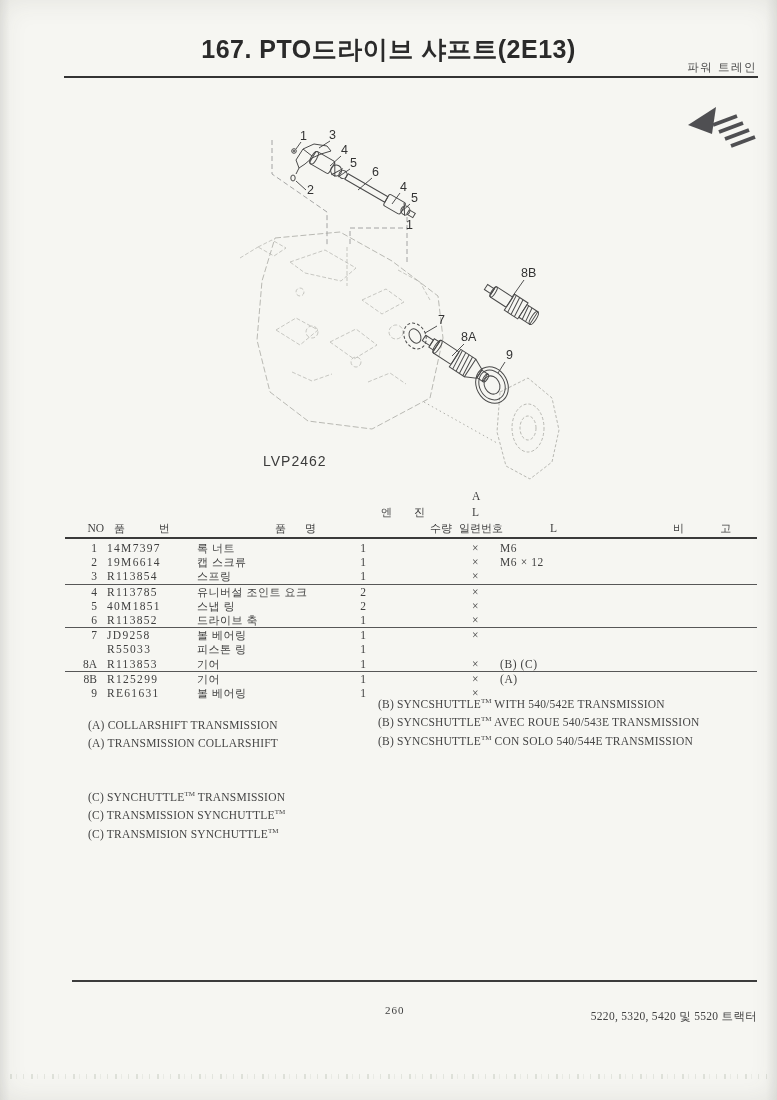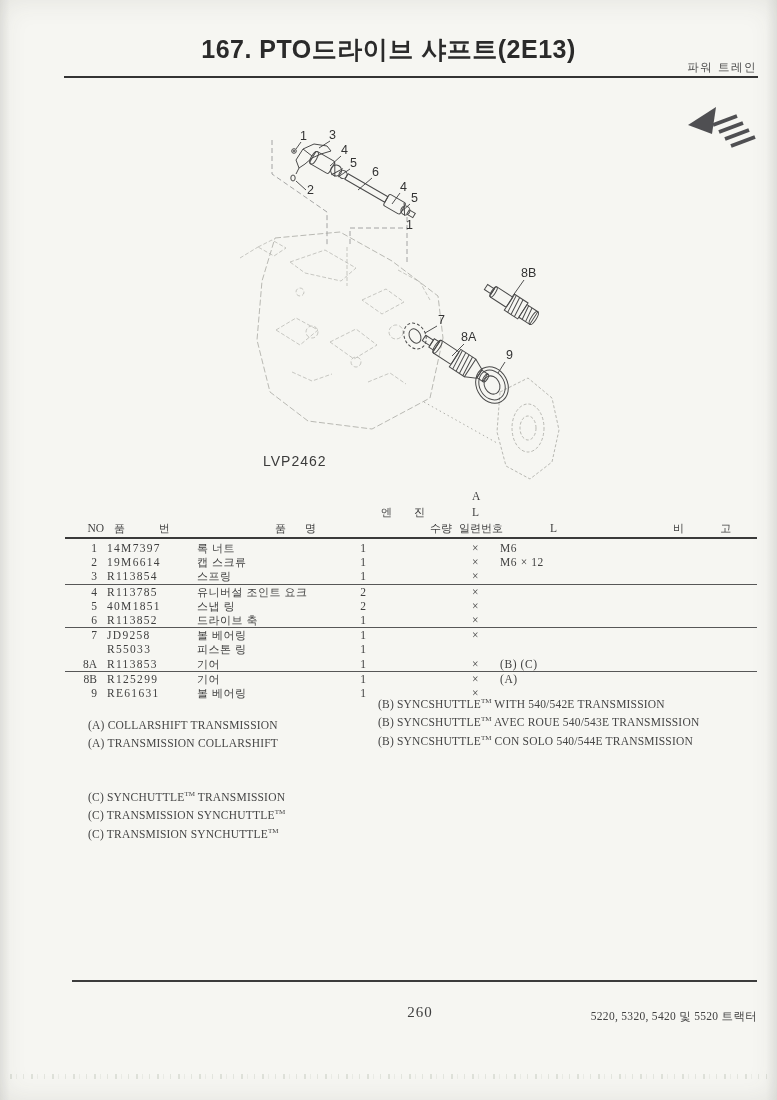--- a/index.html
+++ b/index.html
@@ -46,22 +46,22 @@
   .fn-col{position:absolute;font-family:"Liberation Serif","DejaVu Serif",serif;
     font-size:11.5px;color:#454545;letter-spacing:.2px;}
   .fn-a{left:88px;top:713px;} .fn-b{left:378px;top:692px;} .fn-c{left:88px;top:785px;}
   .fn-line{height:18.3px;line-height:18.3px;white-space:nowrap;}
   .fn-line sup{font-size:7px;letter-spacing:0;}
 
   
   .footer-rule{position:absolute;left:72px;top:980px;width:685px;height:1.6px;background:#3c3c3c;}
   .footer-models{position:absolute;right:20px;top:1009px;font-family:"Liberation Serif",serif;
     font-size:11.5px;color:#3f3f3f;letter-spacing:.3px;}
-  .page-number{position:absolute;left:385px;top:1004px;width:70px;text-align:center;
-    font-family:"Liberation Serif",serif;font-size:15px;color:#3f3f3f;letter-spacing:1px;}
+  .page-number{position:absolute;left:385px;top:1004px;width:70px;text-align:left;
+    font-family:"Liberation Serif",serif;font-size:11px;color:#3f3f3f;letter-spacing:1px;}
   .scan-noise{position:absolute;left:10px;top:1074px;width:757px;height:5px;opacity:.5;
     background:repeating-linear-gradient(90deg,
       rgba(110,125,100,.35) 0 2px, transparent 2px 6px,
       rgba(110,125,100,.18) 6px 7px, transparent 7px 13px,
       rgba(110,125,100,.28) 13px 14px, transparent 14px 21px);}
   svg text{font-family:"Liberation Sans","DejaVu Sans",sans-serif;}
 </style>
 </head>
 <body>
 

